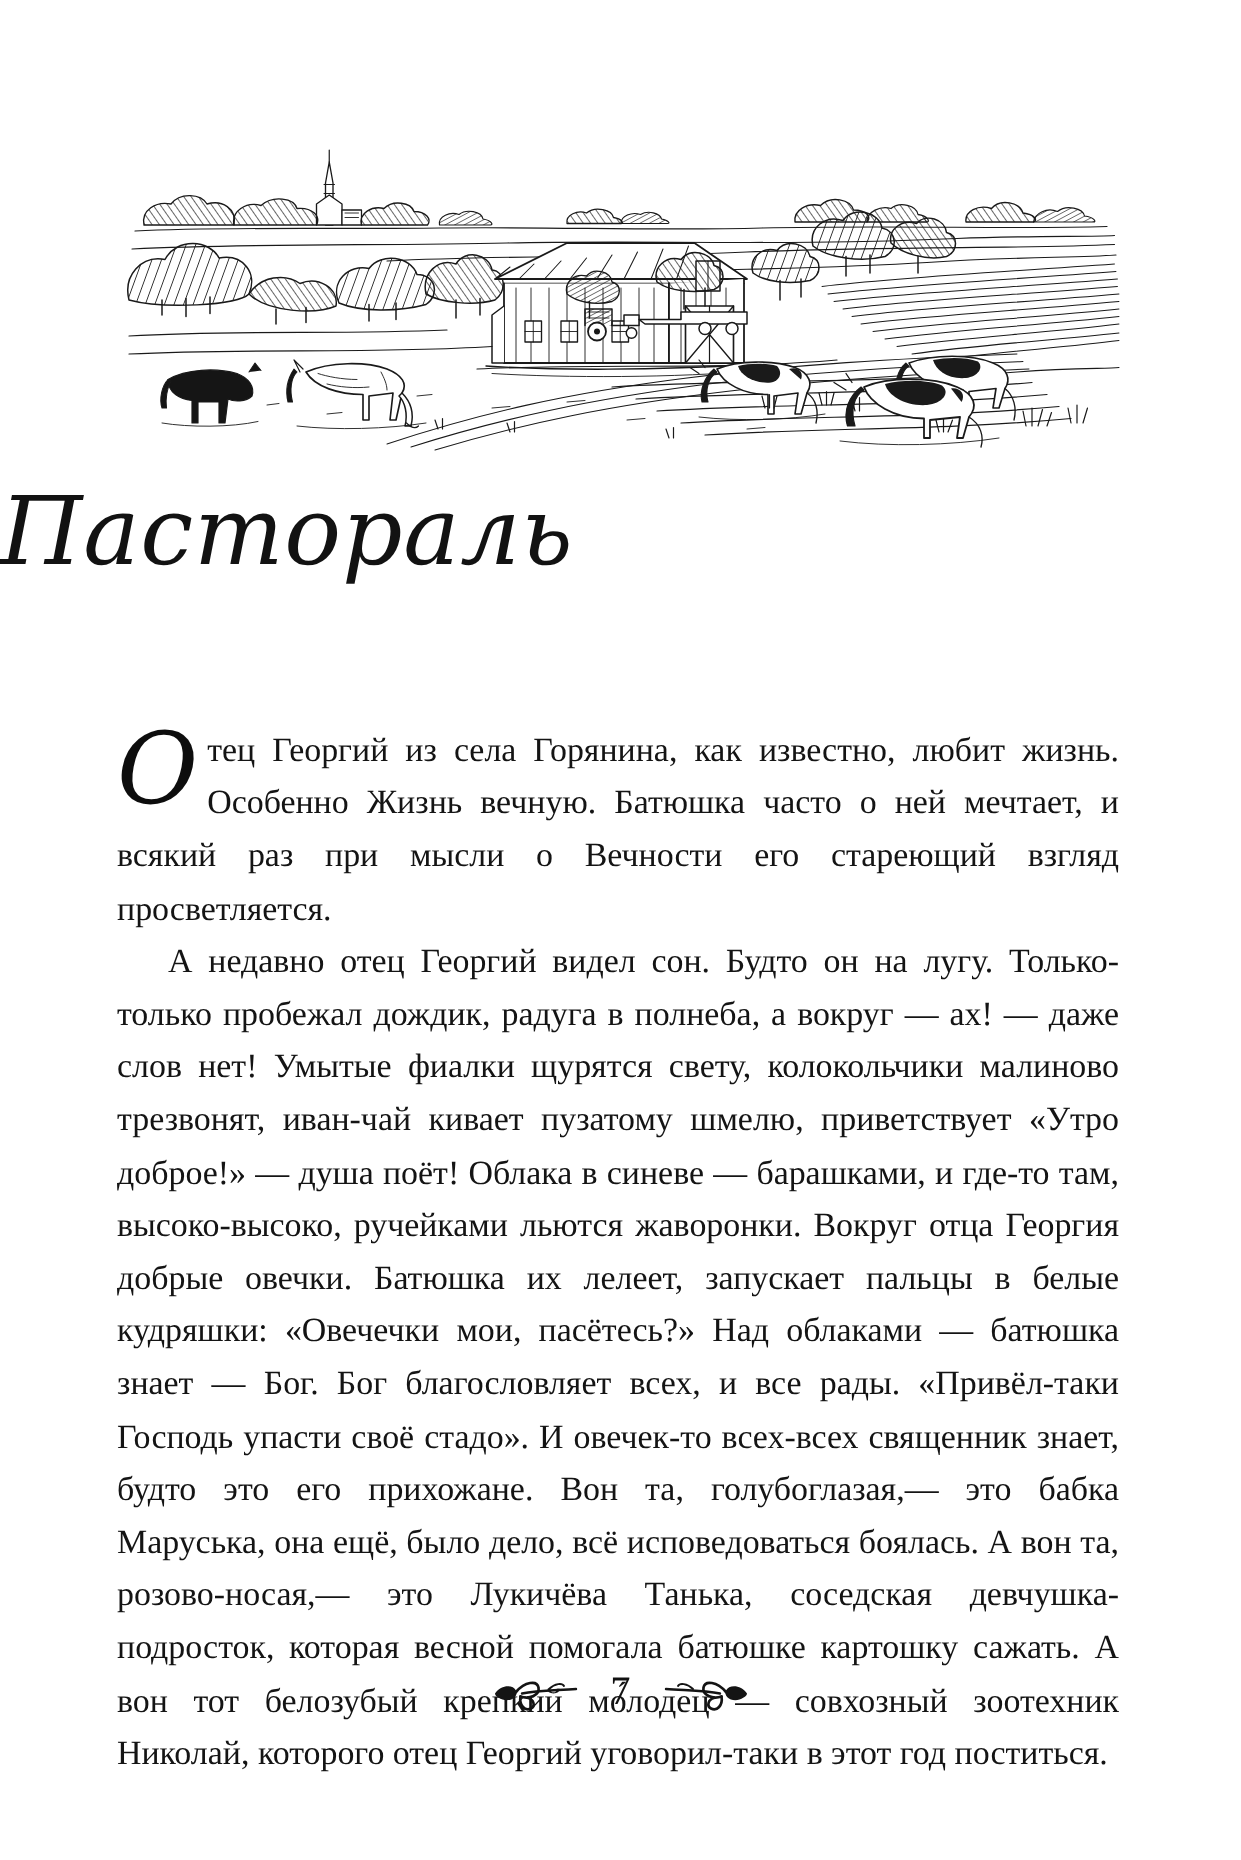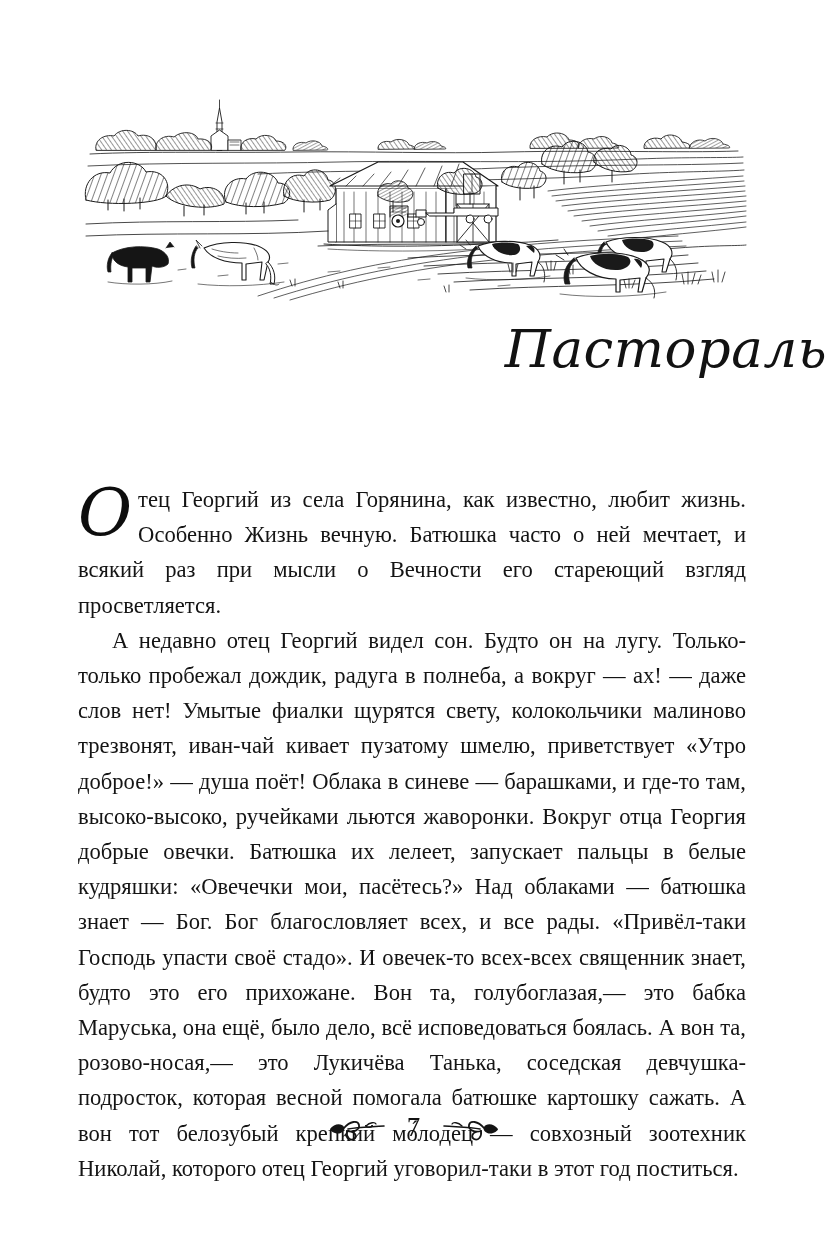--- a/index.html
+++ b/index.html
@@ -26,25 +26,25 @@
     height: 205px;
   }
   .illustration svg { display: block; width: 100%; height: 100%; }
 
   
   .chapter-title {
     position: absolute;
     left: 0;
     top: 318px;
     width: 827px;
-    text-align: right;
+    text-align: left;
     font-family: "DejaVu Serif", "Liberation Serif", serif;
     font-style: italic;
     font-weight: 500;
-    font-size: 53px;
+    font-size: 63px;
     letter-spacing: 0.5px;
     color: #121212;
   }
 
   
   .body-text {
     position: absolute;
     left: 78px;
     top: 482px;
     width: 668px;

